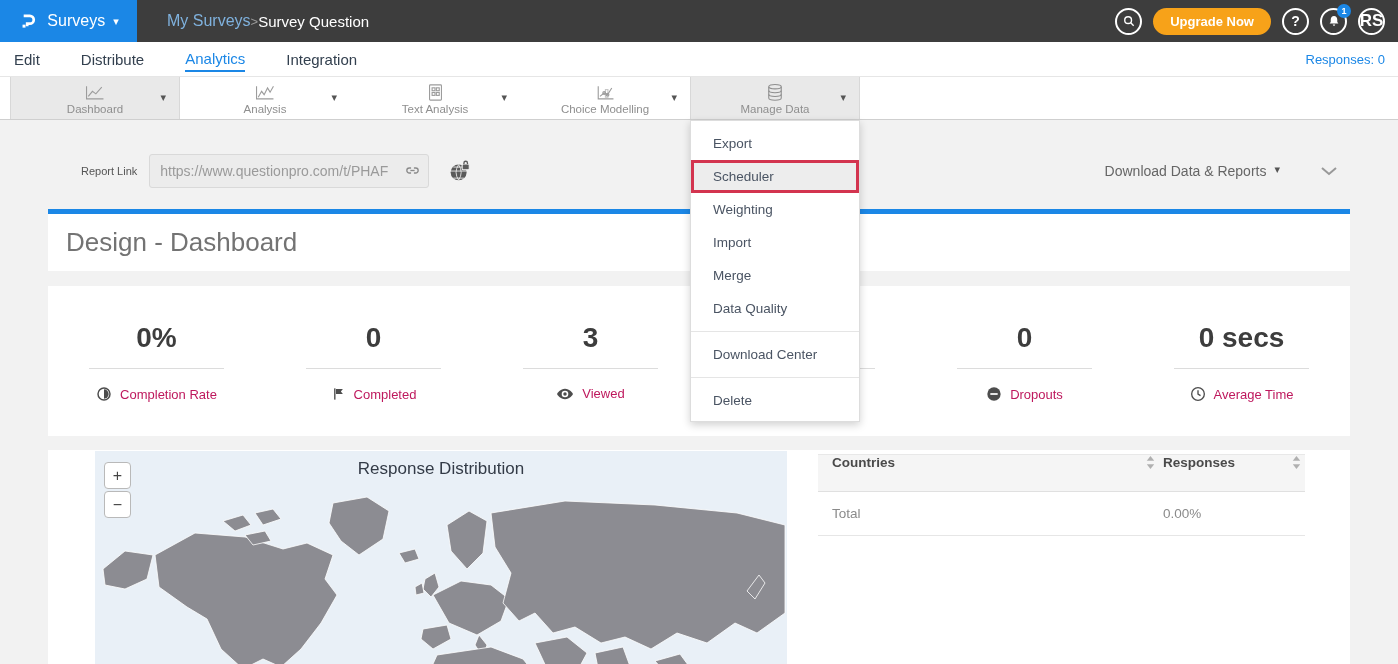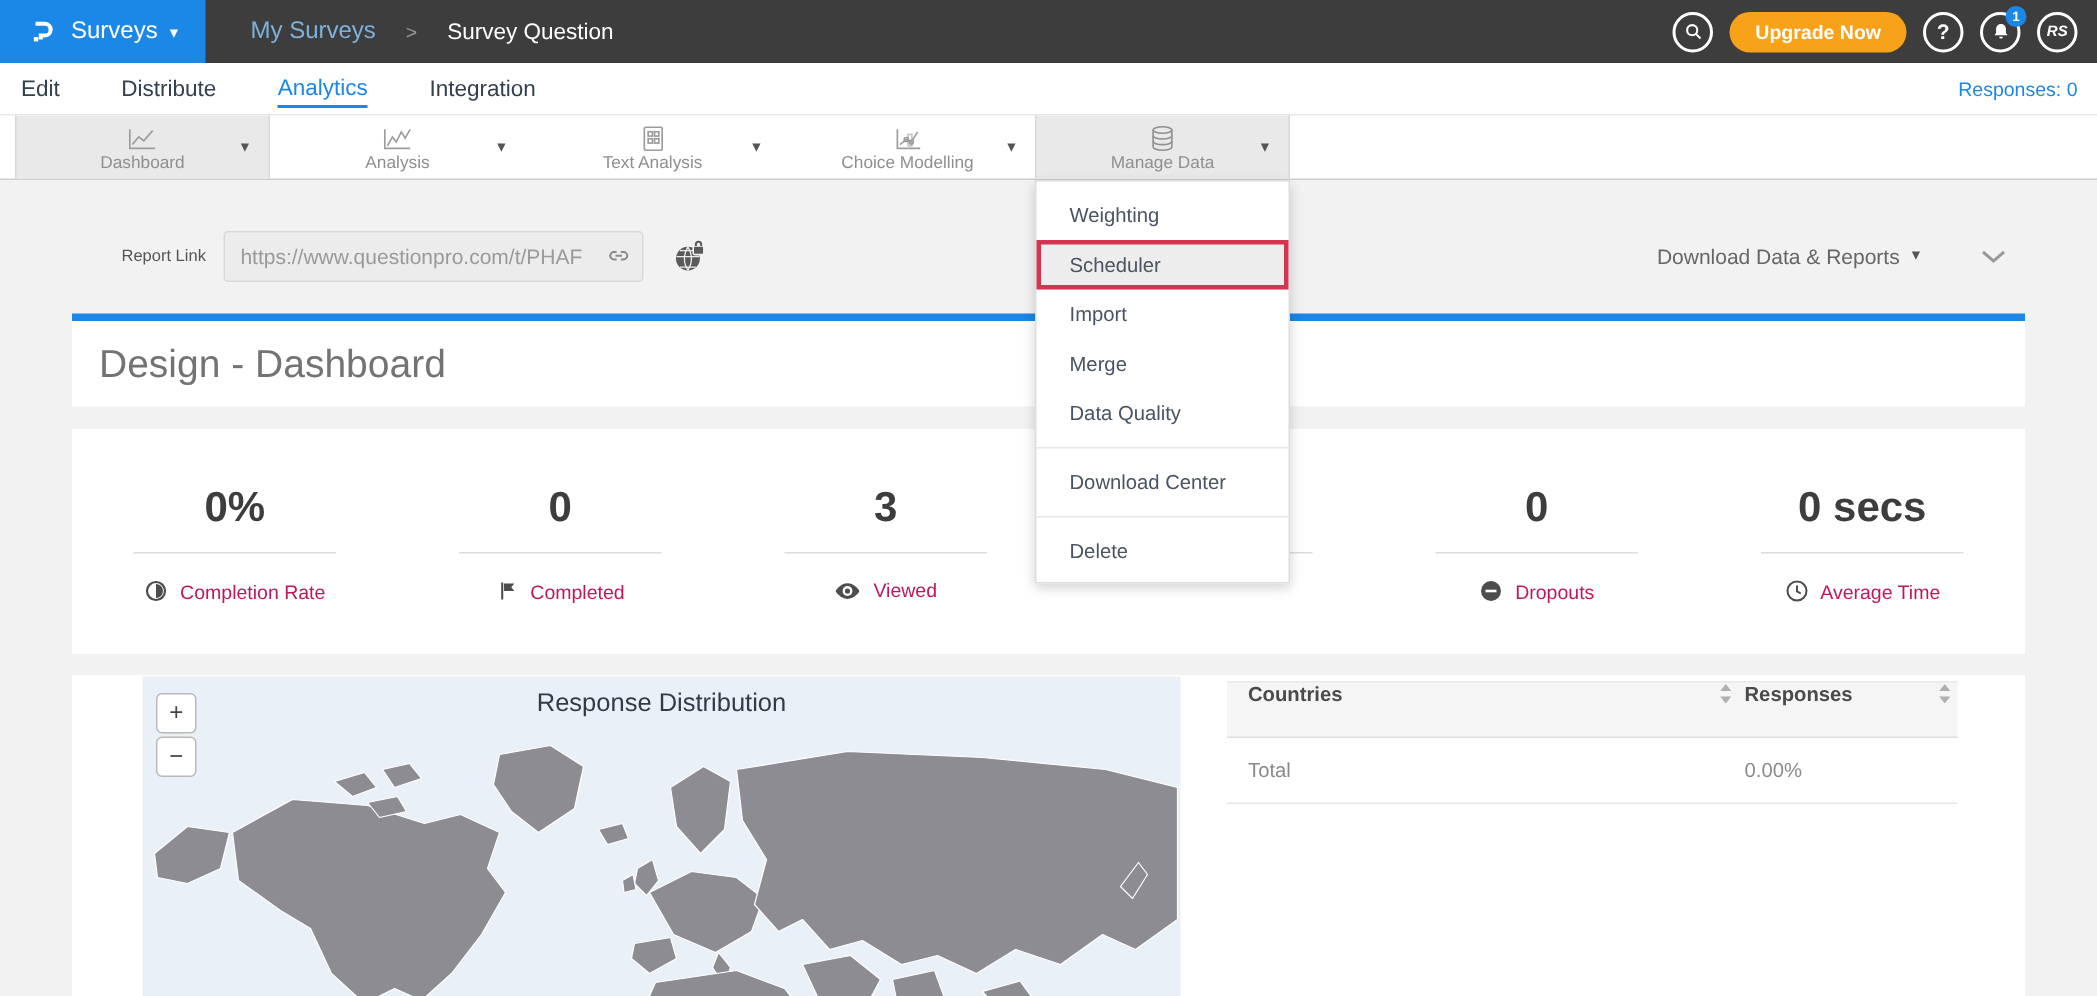--- a/index.html
+++ b/index.html
@@ -4,21 +4,21 @@
 <style>
   * { box-sizing: border-box; margin: 0; padding: 0; }
   html, body { width: 1398px; height: 664px; overflow: hidden; }
   body { font-family: "Liberation Sans", sans-serif; background: #f2f2f2; position: relative; }
 
   
   .topbar { height: 42px; background: #3d3d3d; display: flex; align-items: center; }
   .logo-block { width: 137px; height: 42px; background: #1b87e6; display: flex; align-items: center; justify-content: center; gap: 8px; cursor: pointer; }
   .logo-block .app-label { color: #fff; font-size: 16px; font-weight: 500; }
   .logo-block .caret { color: #fff; font-size: 11px; }
-  .breadcrumb { display: flex; align-items: center; margin-left: 30px; gap: 20px; }
+  .breadcrumb { display: flex; align-items: center; margin-left: 30px; gap: 0; }
   .crumb-parent { color: #7fb1dd; font-size: 16px; cursor: pointer; }
   .crumb-sep { color: #9a9a9a; font-size: 13px; }
   .crumb-current { color: #ffffff; font-size: 15px; }
   .topbar-right { margin-left: auto; display: flex; align-items: center; gap: 11px; padding-right: 13px; }
   .circle-btn { width: 27px; height: 27px; border: 2px solid #fff; border-radius: 50%; display: flex; align-items: center; justify-content: center; color: #fff; cursor: pointer; background: transparent; font-size: 14px; font-weight: 700; }
   .upgrade-btn { background: #f7a219; color: #fff; font-size: 13px; font-weight: 700; border: none; border-radius: 14px; padding: 6px 17px; cursor: pointer; }
   .bell-wrap { position: relative; }
   .badge { position: absolute; top: -4px; right: -4px; background: #1b87e6; color: #fff; font-size: 9px; font-weight: 700; width: 14px; height: 14px; border-radius: 50%; display: flex; align-items: center; justify-content: center; }
 
   
@@ -118,21 +118,21 @@
       <div class="circle-btn">
         <span style="display:flex;">
           <svg width="14" height="14" viewBox="0 0 24 24" fill="#fff">
               <path d="M12 3.5c-3.4 0-5.6 2.5-5.6 6.2v4.1L4.5 16.4h15L17.6 13.8V9.7c0-3.7-2.2-6.2-5.6-6.2z"></path>
               <path d="M9.9 18a2.1 2.1 0 0 0 4.2 0z"></path>
             </svg>
         </span>
       </div>
       <span class="badge">1</span>
     </div>
-    <div class="circle-btn" style="font-size:10px;font-style:italic;">RS</div>
+    <div class="circle-btn" style="font-size:17px;">RS</div>
   </div>
 </div>
 
 <div class="survey-nav">
   <span class="nav-item">Edit</span>
   <span class="nav-item">Distribute</span>
   <span class="nav-item active">Analytics</span>
   <span class="nav-item">Integration</span>
   <span class="responses-label">Responses: 0</span>
 </div>
@@ -370,22 +370,23 @@
       </div>
       <div class="ct-row">
         <span class="cell1">Total</span>
         <span class="cell2">0.00%</span>
       </div>
     </div>
   </div>
 </div>
 
 <div class="dropdown">
+  <div class="menu-item">Export</div>
+  <div class="menu-item highlighted">Scheduler</div>
   <div class="menu-item">Weighting</div>
-  <div class="menu-item highlighted">Scheduler</div>
   <div class="menu-item">Import</div>
   <div class="menu-item">Merge</div>
   <div class="menu-item">Data Quality</div>
   <div class="menu-divider"></div>
   <div class="menu-item">Download Center</div>
   <div class="menu-divider"></div>
   <div class="menu-item">Delete</div>
 </div>
 
 </body></html>

